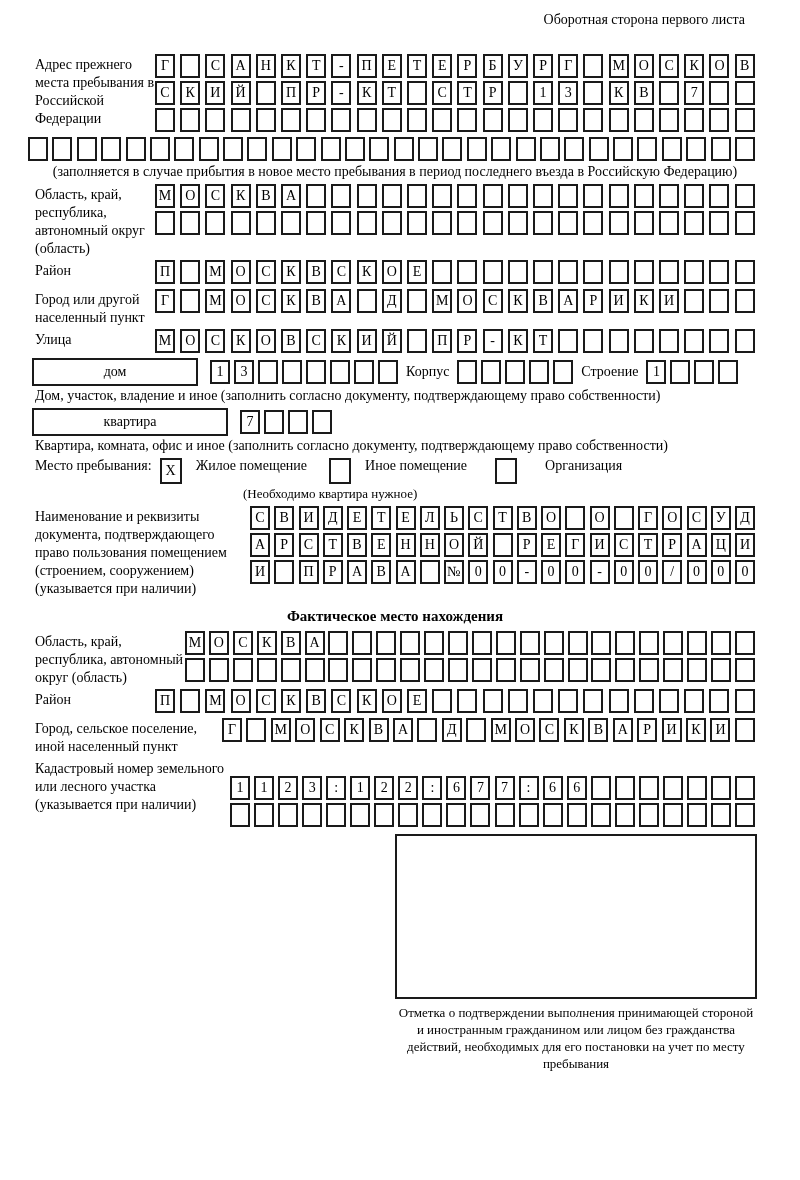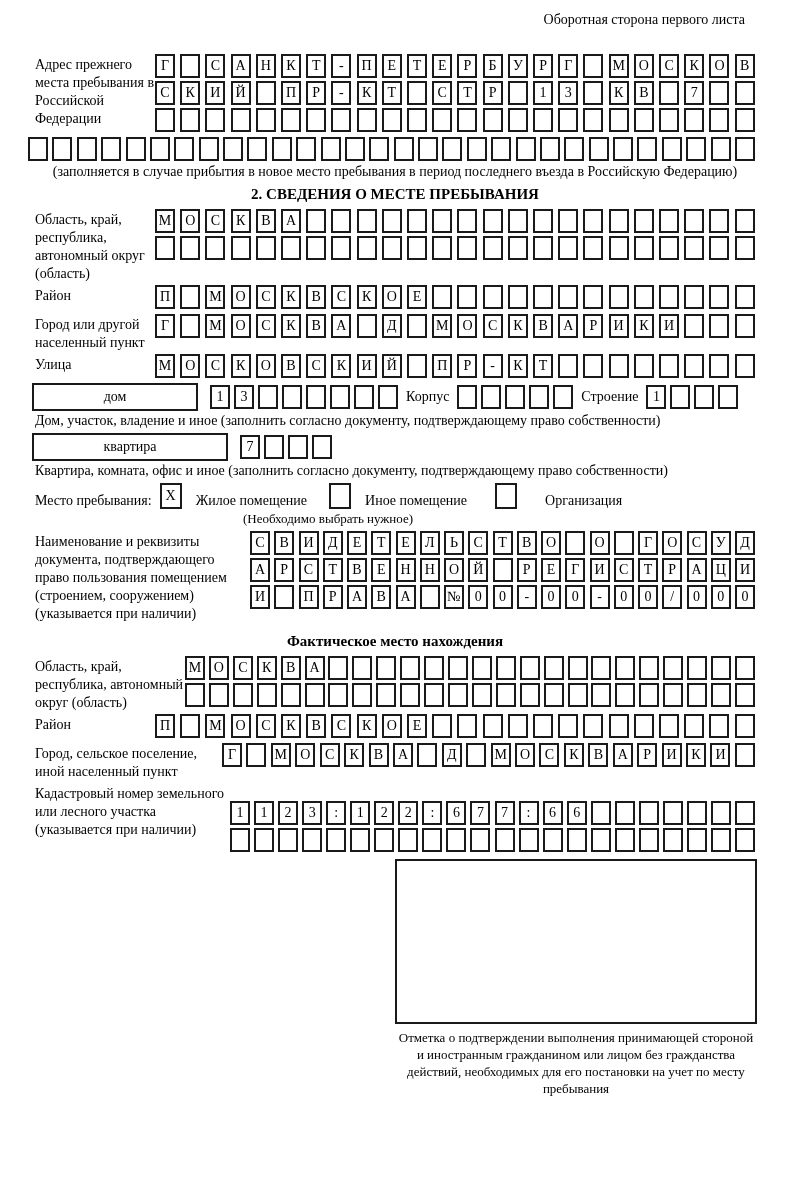--- a/index.html
+++ b/index.html
@@ -37,21 +37,21 @@
   .inline-row { display:flex; align-items:center; margin:0 0 2px -3px; }
   .named-box {
     border:2px solid #1a1a1a; height:28px; display:flex;
     align-items:center; justify-content:center; font-size:14px; flex:none;
   }
   .dom-box { width:166px; margin-right:12px; }
   .kv-box { width:196px; margin-right:12px; }
   .cells-inline { display:flex; gap:4px; }
   .small-label { padding:0 8px; white-space:nowrap; }
 
-  .check-row { display:flex; align-items:flex-end; margin:4px 0 0 0; }
+  .check-row { display:flex; align-items:flex-start; margin:4px 0 0 0; }
   .checkbox {
     width:22px; height:26px; border:2px solid #1a1a1a; flex:none;
     display:flex; align-items:center; justify-content:center; font-size:14px;
     margin:0 14px 0 8px;
   }
   .choose-note { font-size:13px; margin:2px 0 4px 208px; }
 
   .stamp-wrap { margin-left:360px; width:362px; margin-top:4px; }
   .stamp-box { width:362px; height:165px; border:2px solid #1a1a1a; background:#fff; }
   .stamp-caption { font-size:13px; line-height:17px; text-align:center; margin-top:5px; }
@@ -176,21 +176,20 @@
       <span class="cell"></span>
       <span class="cell"></span>
       <span class="cell"></span>
       <span class="cell"></span>
       <span class="cell"></span>
       <span class="cell"></span>
       <span class="cell"></span>
     </div>
   <div class="caption center">(заполняется в случае прибытия в новое место пребывания в период последнего въезда в Российскую Федерацию)</div>
 
-  <div class="sec-header">2. СВЕДЕНИЯ О МЕСТЕ ПРЕБЫВАНИЯ</div>
 
   <div class="frow">
     <div class="flabel w115">Область, край, республика, автономный округ (область)</div>
     <div class="fboxes">
       <div class="boxrow">
           <span class="cell">М</span>
           <span class="cell">О</span>
           <span class="cell">С</span>
           <span class="cell">К</span>
           <span class="cell">В</span>
@@ -382,21 +381,21 @@
 
   <div class="check-row">
     <span>Место пребывания:</span>
     <span class="checkbox">X</span>
     <span>Жилое помещение</span>
     <span class="checkbox" style="margin-left:22px;"></span>
     <span>Иное помещение</span>
     <span class="checkbox" style="margin-left:28px;"></span>
     <span style="margin-left:14px;">Организация</span>
   </div>
-  <div class="choose-note">(Необходимо выбрать нужное)</div>
+  <div class="choose-note">(Необходимо квартира нужное)</div>
 
   <div class="frow doc-block">
     <div class="flabel w210">Наименование и реквизиты документа, подтверждающего право пользования помещением (строением, сооружением) (указывается при наличии)</div>
     <div class="fboxes">
       <div class="boxrow">
           <span class="cell">С</span>
           <span class="cell">В</span>
           <span class="cell">И</span>
           <span class="cell">Д</span>
           <span class="cell">Е</span>

